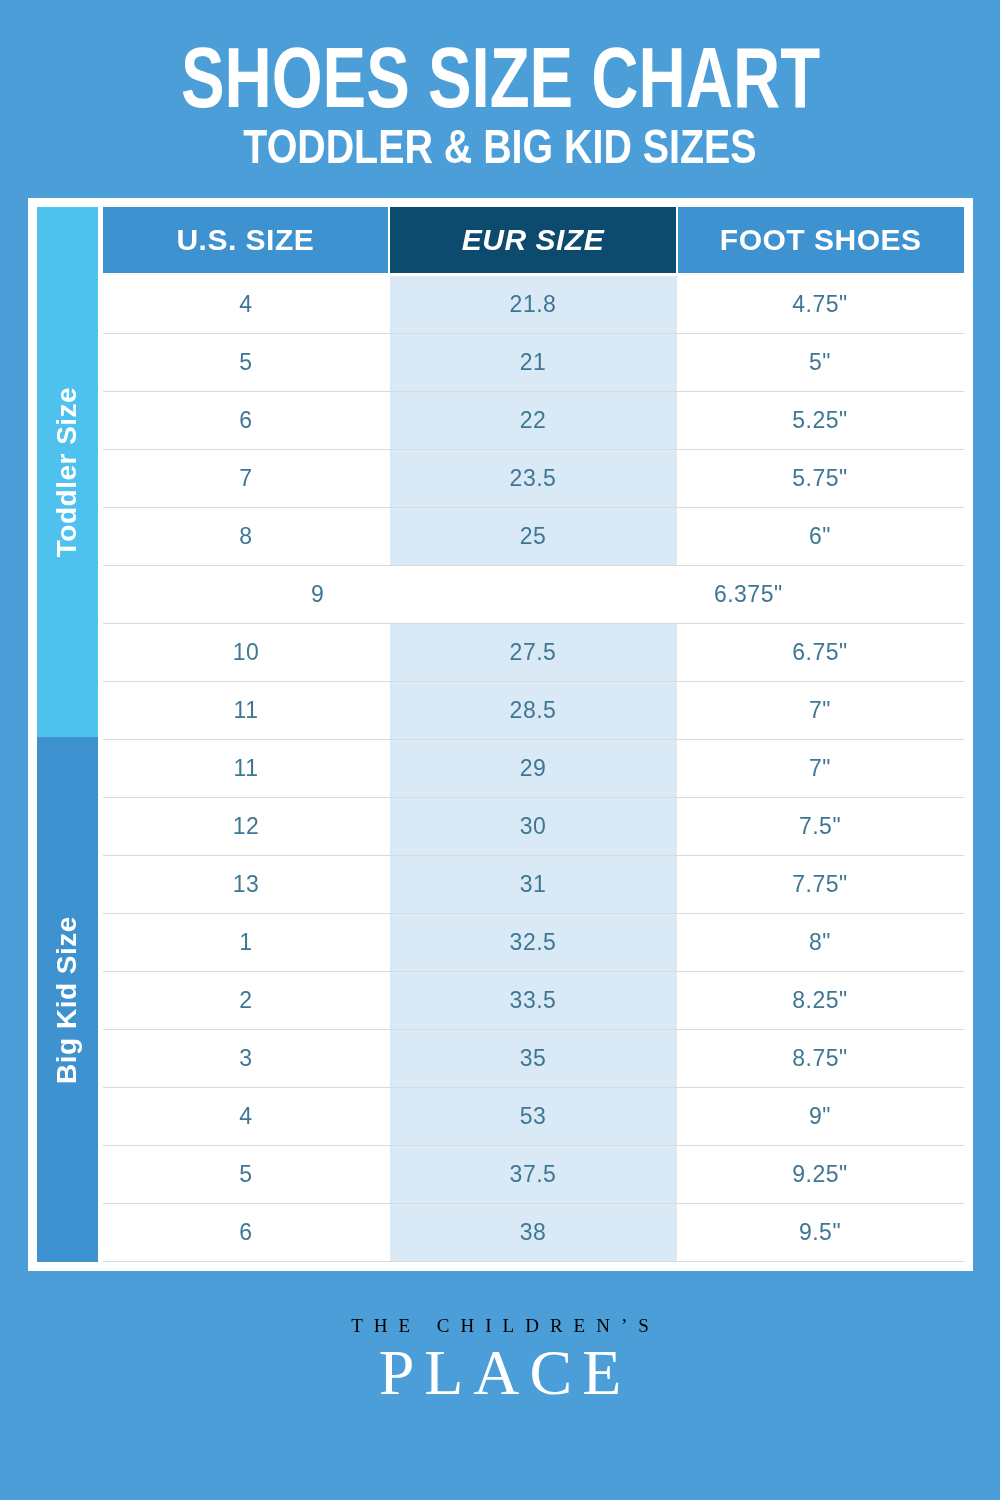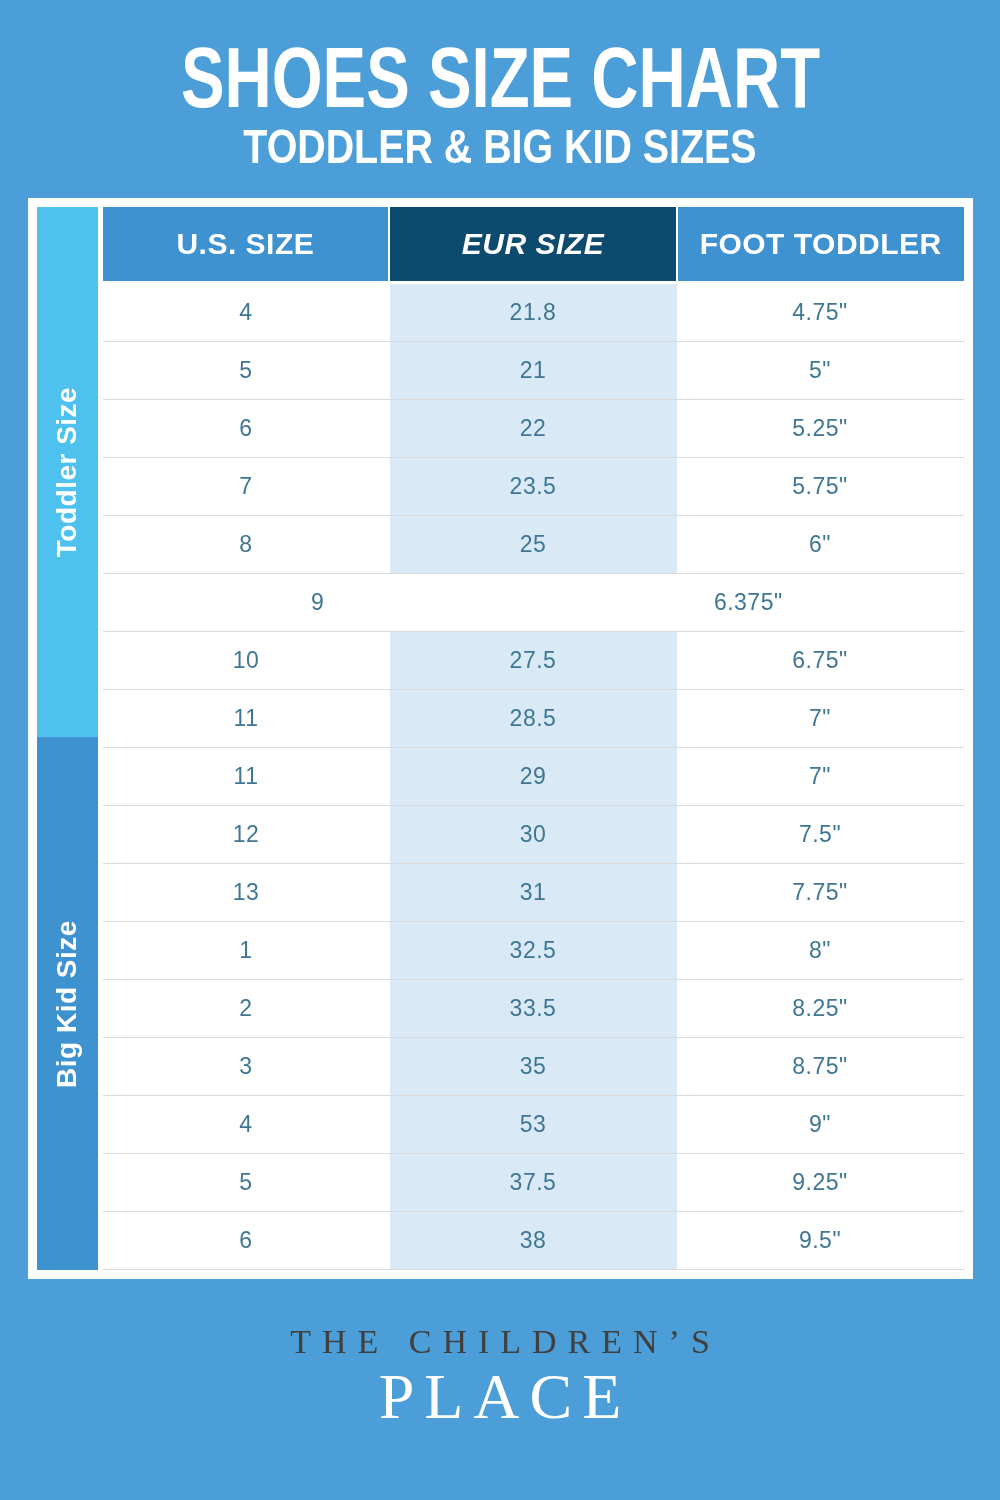--- a/index.html
+++ b/index.html
@@ -62,21 +62,21 @@
     transform: rotate(-90deg);
     white-space: nowrap;
     color: #FFFFFF;
     font-size: 28px;
     font-weight: 700;
     letter-spacing: 0.5px;
   }
 
   
   .grid { flex: 1; display: flex; flex-direction: column; }
-  .thead { height: 74px; margin-bottom: 3px; display: flex; }
+  .thead { height: 66px; margin-bottom: 3px; display: flex; }
   .th {
     flex: 1;
     background: #3E92D0;
     color: #FFFFFF;
     font-size: 30px;
     font-weight: 700;
     letter-spacing: 0.5px;
     display: flex;
     align-items: center;
     justify-content: center;
@@ -99,22 +99,22 @@
     font-size: 23px;
     font-weight: 400;
     letter-spacing: 0.5px;
   }
   .td.eur { background: #D9EAF6; }
 
   
   .brand { text-align: center; margin-top: 44px; }
   .brand-top {
     font-family: "Liberation Serif", serif;
-    color: #404040;
-    font-size: 34px;
+    color: #000000;
+    font-size: 19px;
     letter-spacing: 11px;
     text-indent: 11px;
   }
   .brand-bottom {
     font-family: "Liberation Serif", serif;
     color: #FFFFFF;
     font-size: 64px;
     line-height: 1.0;
     letter-spacing: 10px;
     text-indent: 10px;
@@ -140,21 +140,21 @@
     </div>
     <div class="band band-bigkid">
       <span class="band-label">Big Kid Size</span>
     </div>
   </div>
 
   <div class="grid">
     <div class="thead">
       <div class="th th-us">U.S. SIZE</div>
       <div class="th th-eur">EUR SIZE</div>
-      <div class="th th-foot">FOOT TODDLER</div>
+      <div class="th th-foot">FOOT SHOES</div>
     </div>
     <div class="tbody">
         <div class="tr">
           <div class="td">4</div>
           <div class="td eur">21.8</div>
           <div class="td">4.75"</div>
         </div>
         <div class="tr">
           <div class="td">5</div>
           <div class="td eur">21</div>

